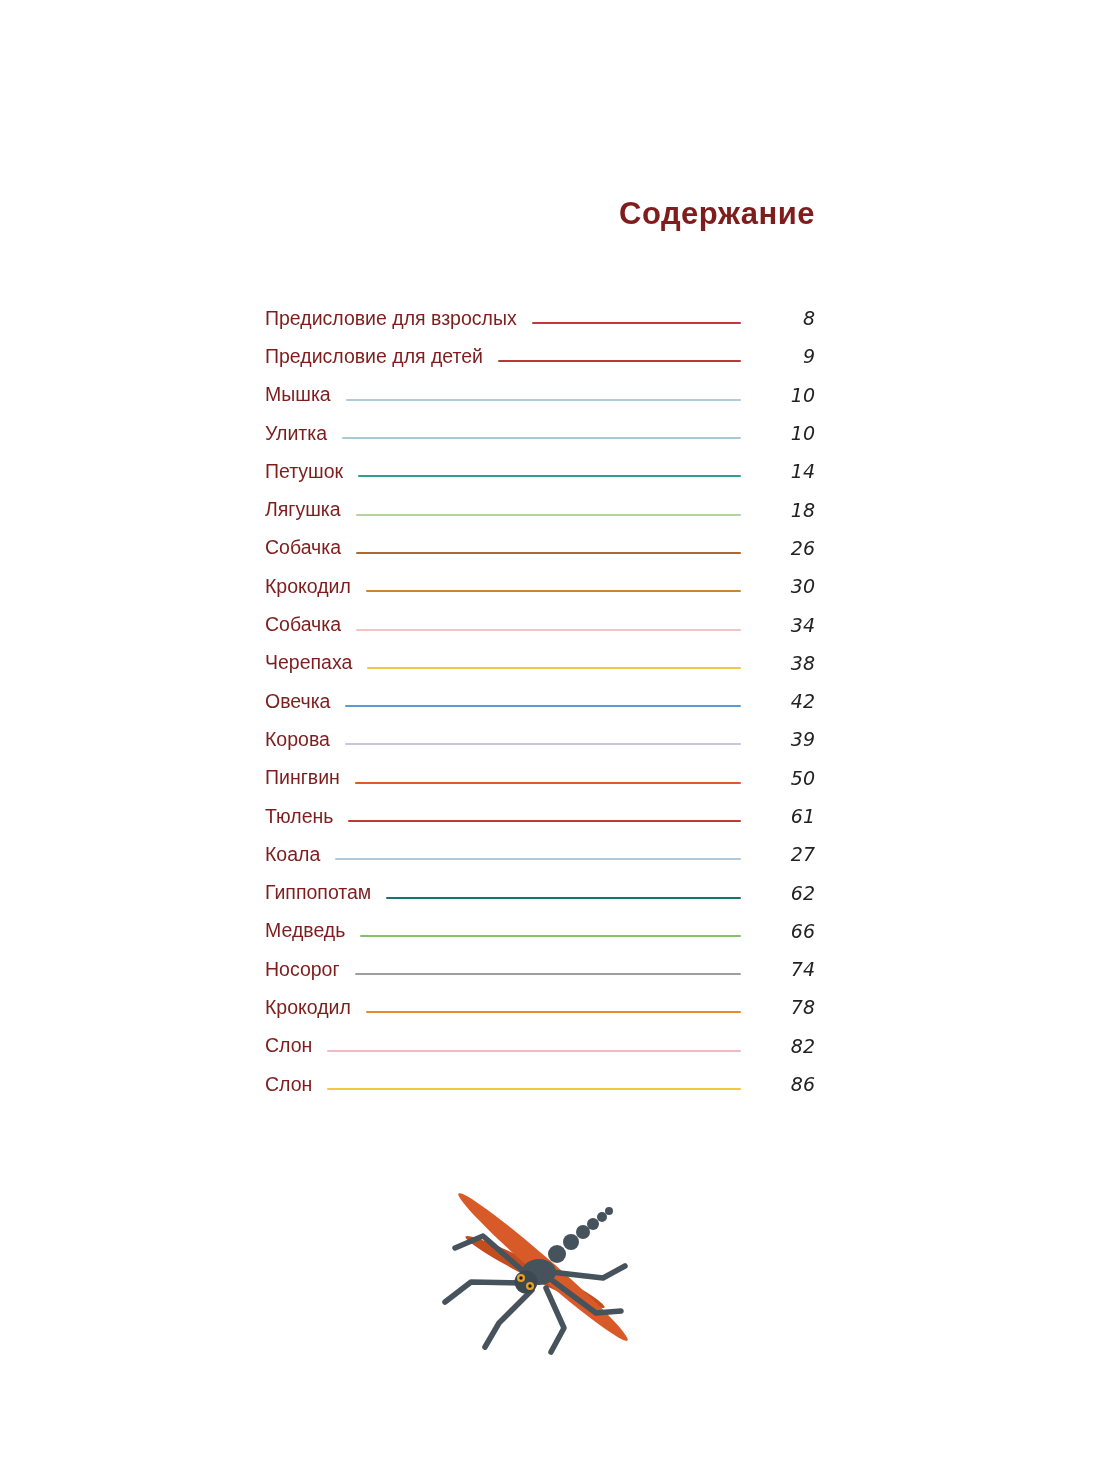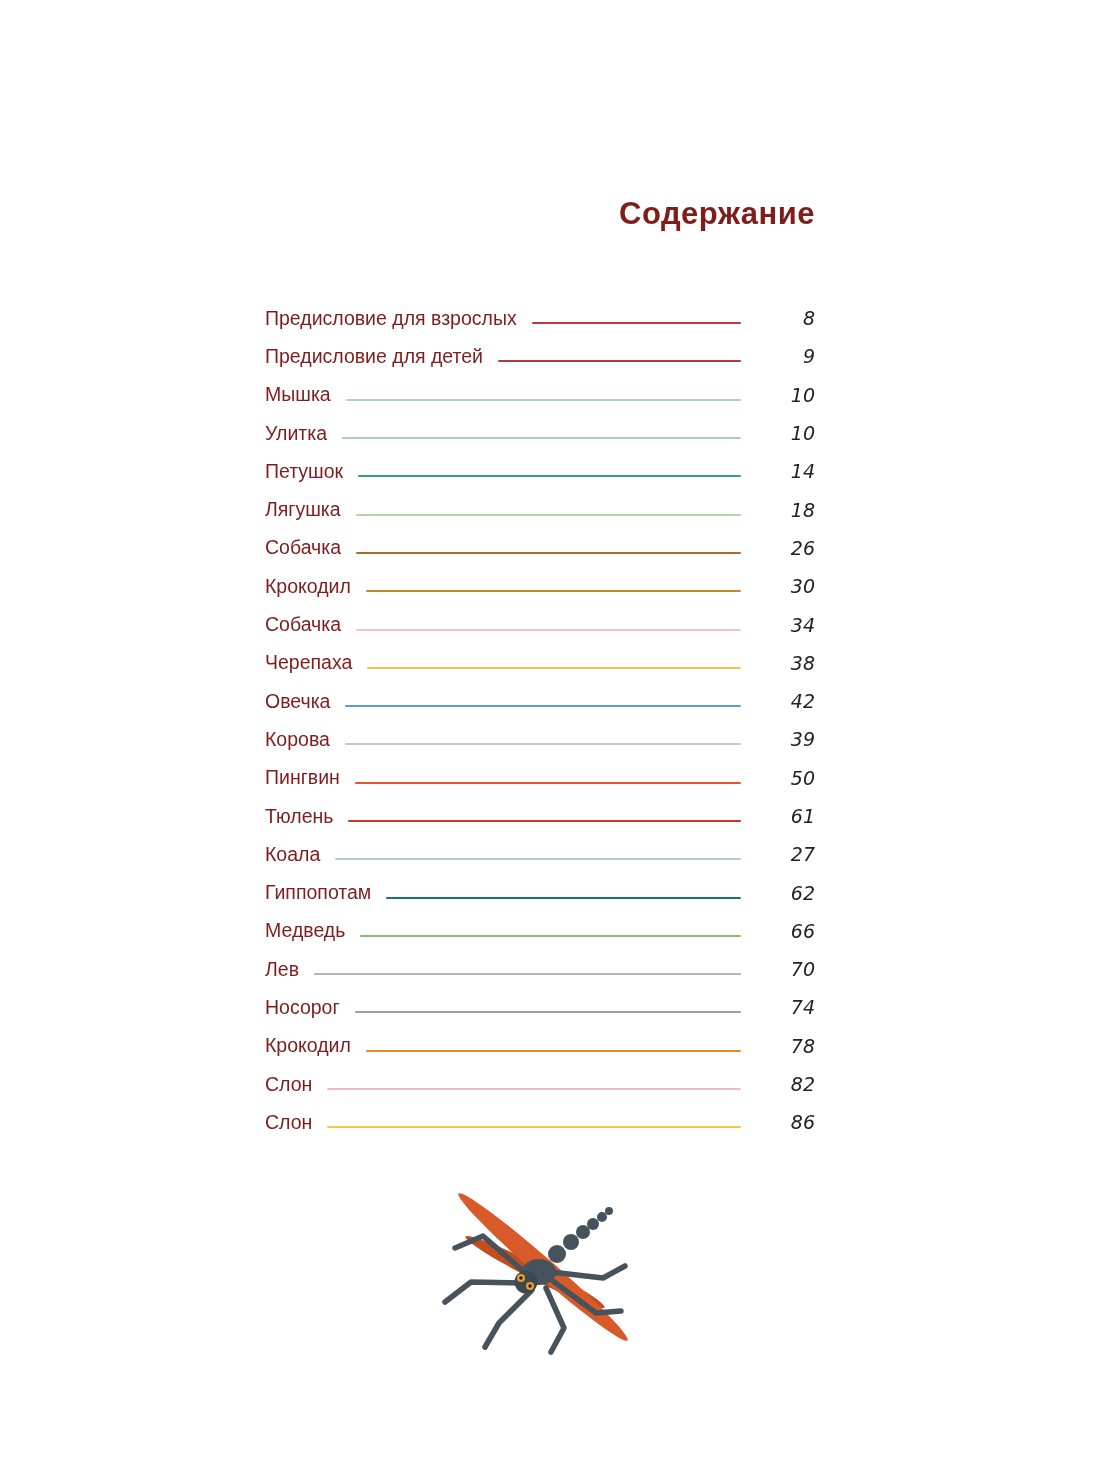--- a/index.html
+++ b/index.html
@@ -169,25 +169,20 @@
     <span class="toc-line" style="background: rgb(23, 117, 107);"></span>
     <span class="toc-page">62</span>
   </div>
 
   <div class="toc-row">
     <span class="toc-label">Медведь</span>
     <span class="toc-line" style="background: rgb(134, 192, 106);"></span>
     <span class="toc-page">66</span>
   </div>
 
-  <div class="toc-row">
-    <span class="toc-label">Лев</span>
-    <span class="toc-line" style="background: rgb(181, 181, 181);"></span>
-    <span class="toc-page">70</span>
-  </div>
 
   <div class="toc-row">
     <span class="toc-label">Носорог</span>
     <span class="toc-line" style="background: rgb(158, 158, 158);"></span>
     <span class="toc-page">74</span>
   </div>
 
   <div class="toc-row">
     <span class="toc-label">Крокодил</span>
     <span class="toc-line" style="background: rgb(232, 137, 43);"></span>

